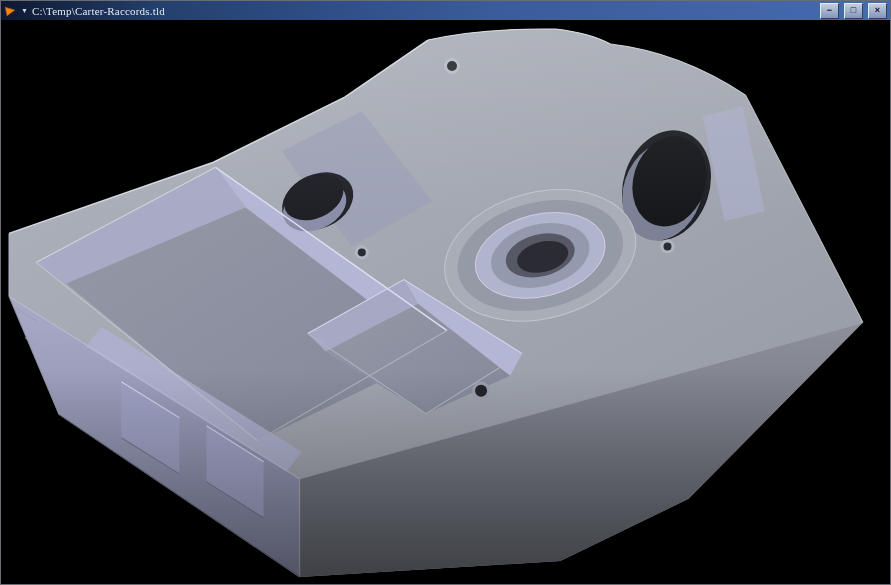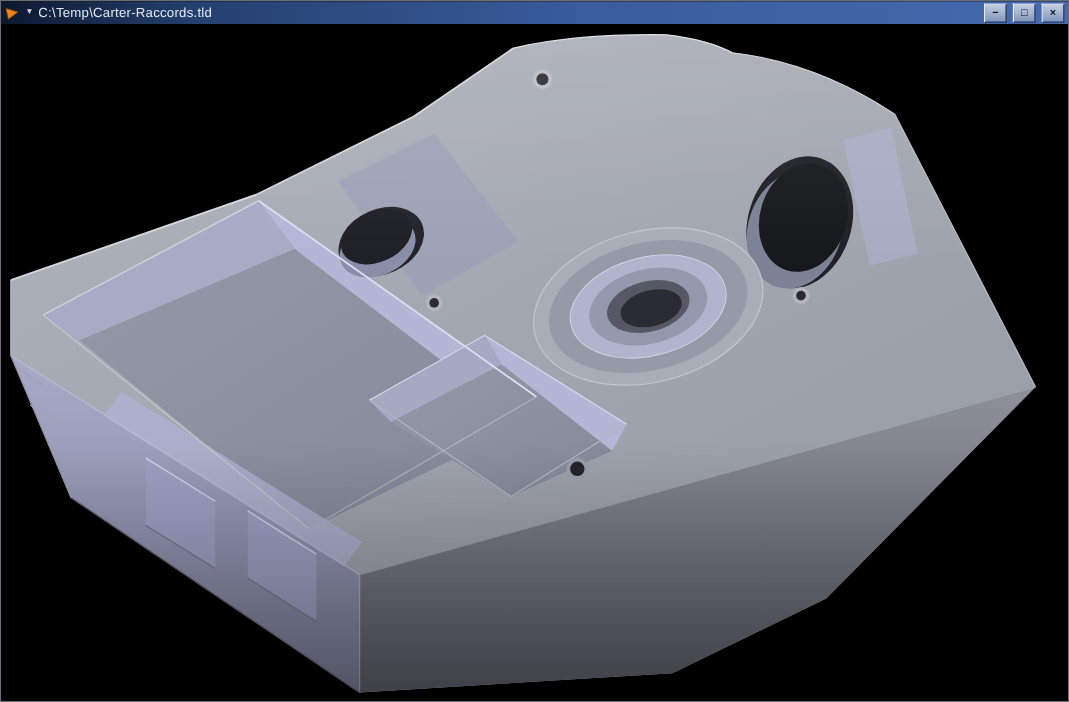--- a/index.html
+++ b/index.html
@@ -11,21 +11,21 @@
   }
   .titlebar{
     height:19px;min-height:19px;
     display:flex;align-items:center;gap:4px;padding:0 3px;
     background:linear-gradient(90deg,#0d1830 0%,#24406e 18%,#3a5c9c 55%,#456aae 100%);
     border-bottom:1px solid #000;
     user-select:none;
   }
   .appicon{width:13px;height:12px;display:flex;align-items:center;justify-content:center;}
   .chev{color:#cdd5e6;font-size:7px;line-height:1;}
-  .title{flex:1;color:#e4eaf4;font-size:11px;white-space:nowrap;overflow:hidden;letter-spacing:.2px;}
+  .title{flex:1;color:#e4eaf4;font-size:11px;white-space:nowrap;overflow:hidden;letter-spacing:.2px;font-family:Liberation Serif, serif;}
   .btn{
     width:17px;height:14px;margin-left:1px;
     display:flex;align-items:center;justify-content:center;
     font-size:9px;line-height:1;font-weight:bold;color:#0c1220;
     background:linear-gradient(180deg,#c3cde0,#8296bc);
     border:1px solid;border-color:#e6ecf6 #31415f #31415f #e6ecf6;
     cursor:pointer;user-select:none;
   }
   .viewport{flex:1;position:relative;background:#000;overflow:hidden;}
   .viewport svg{position:absolute;inset:0;width:100%;height:100%;display:block;}

